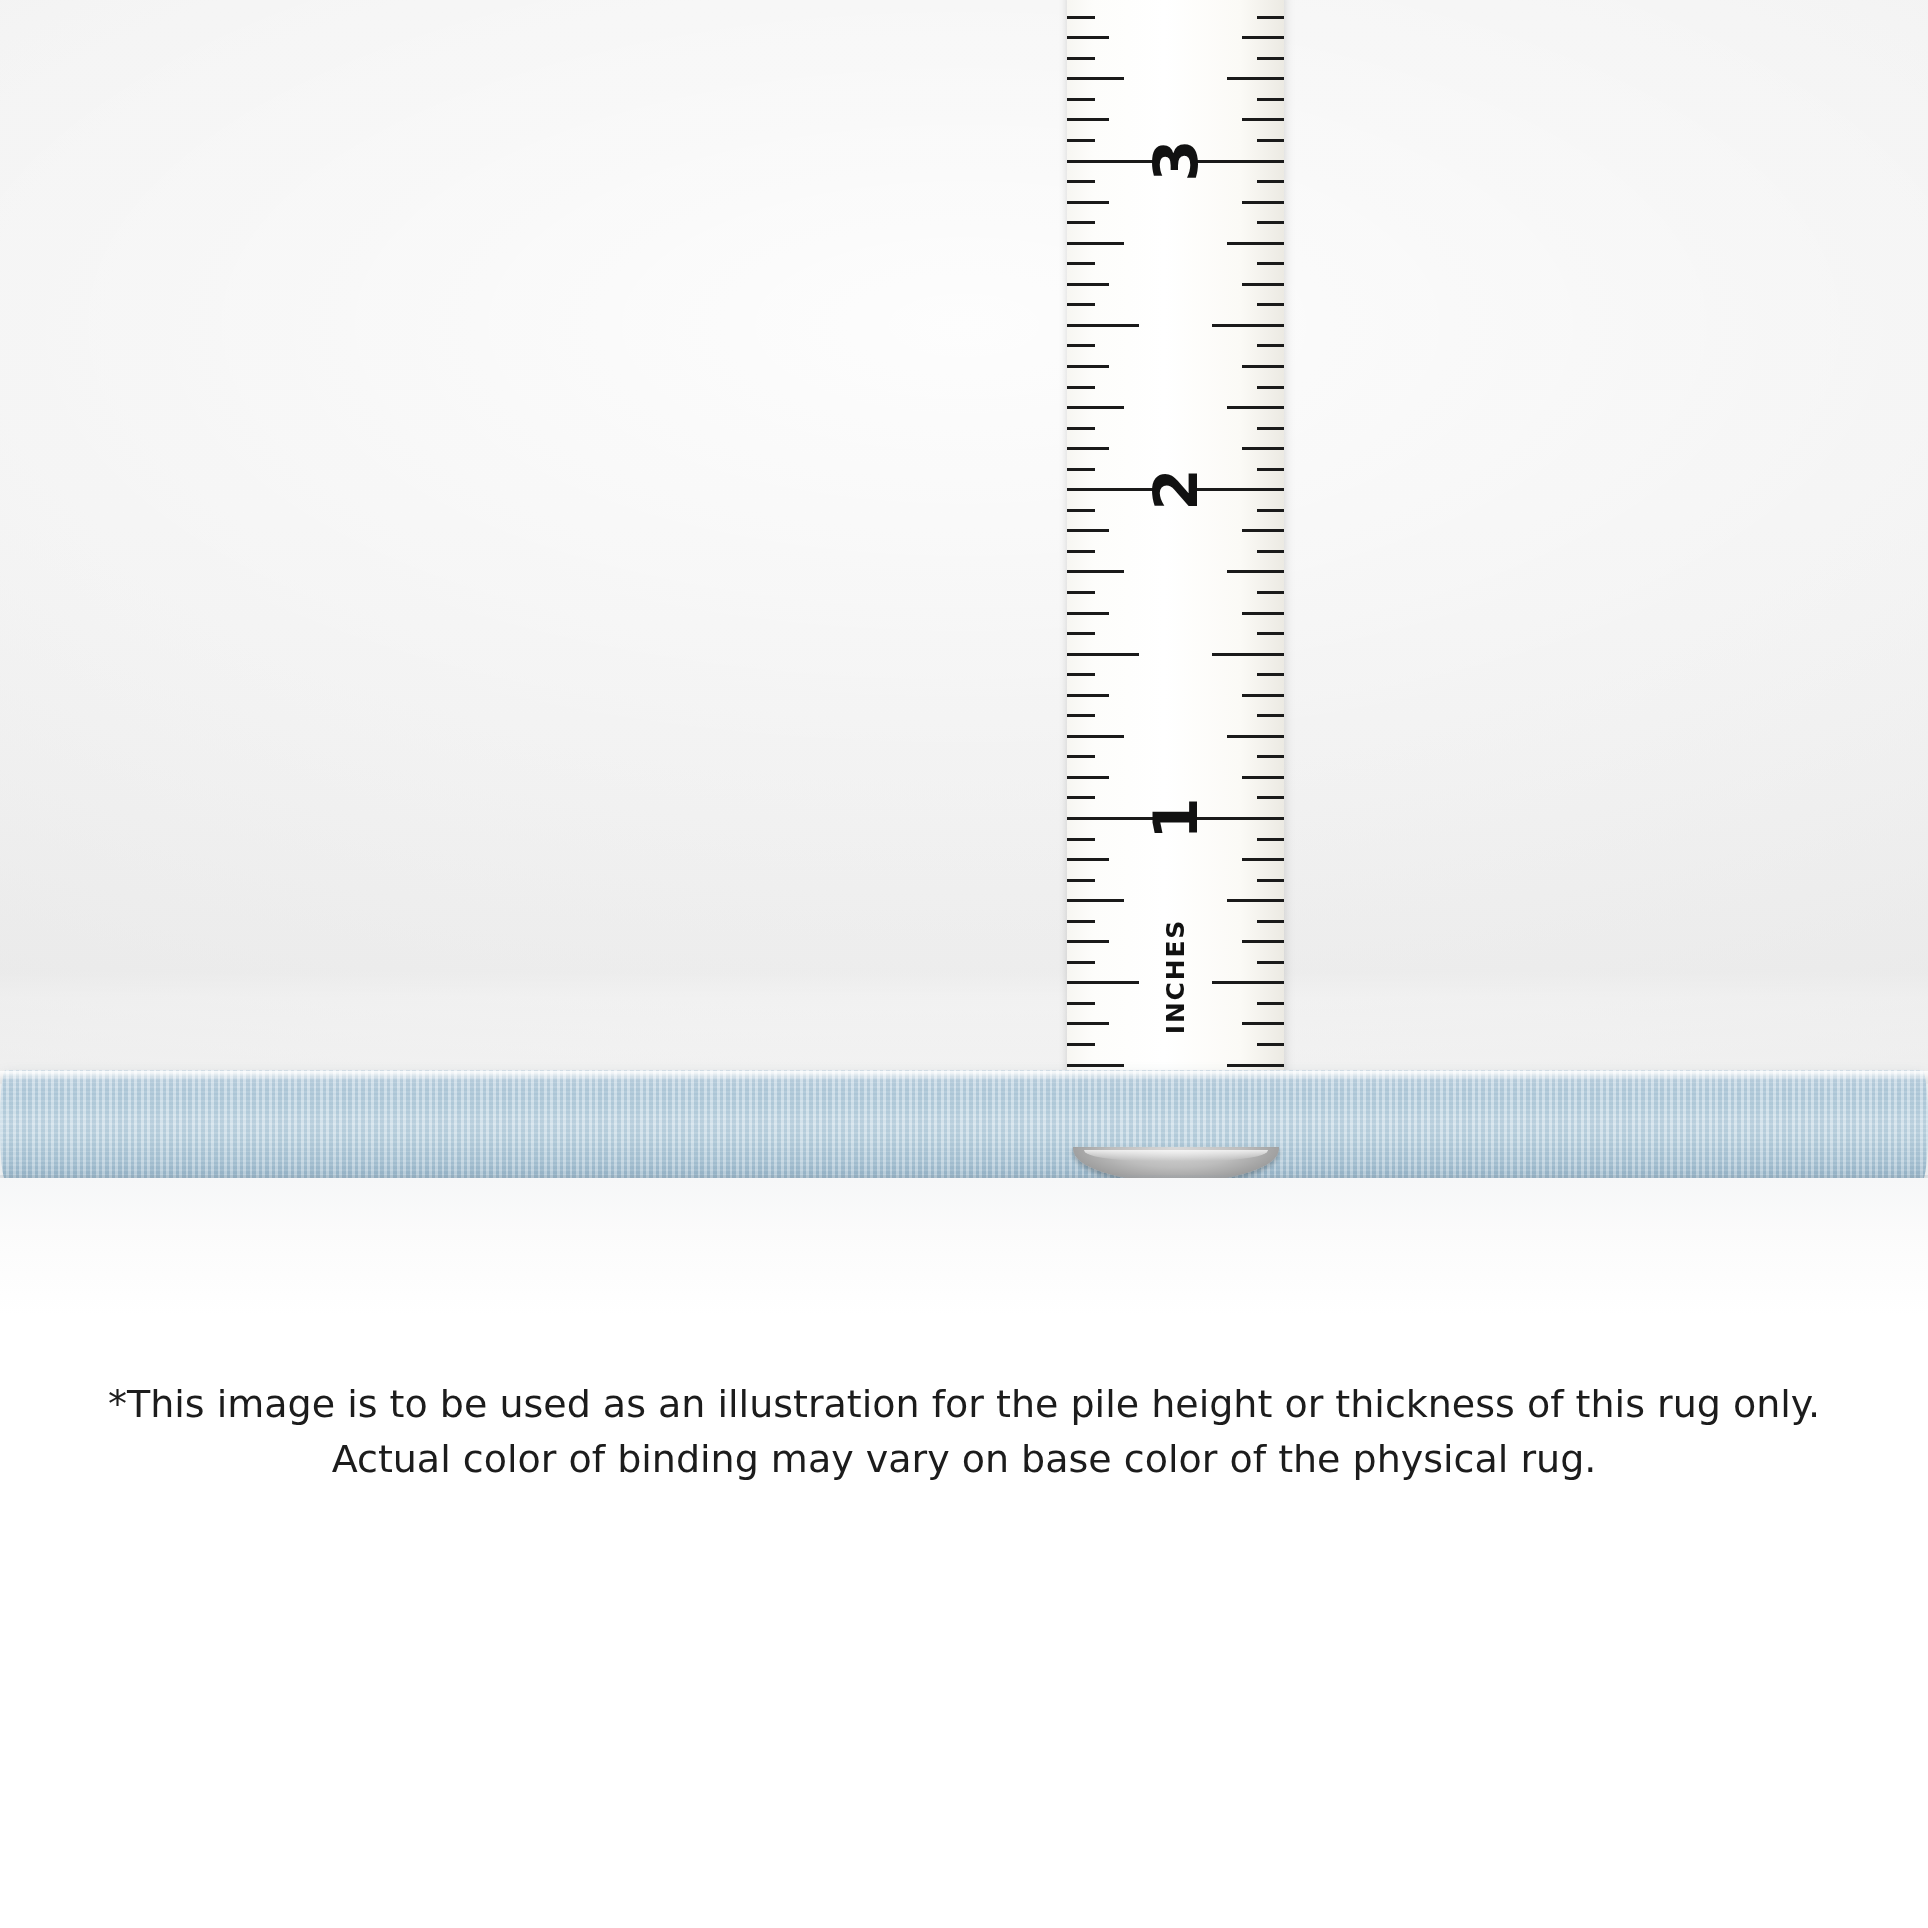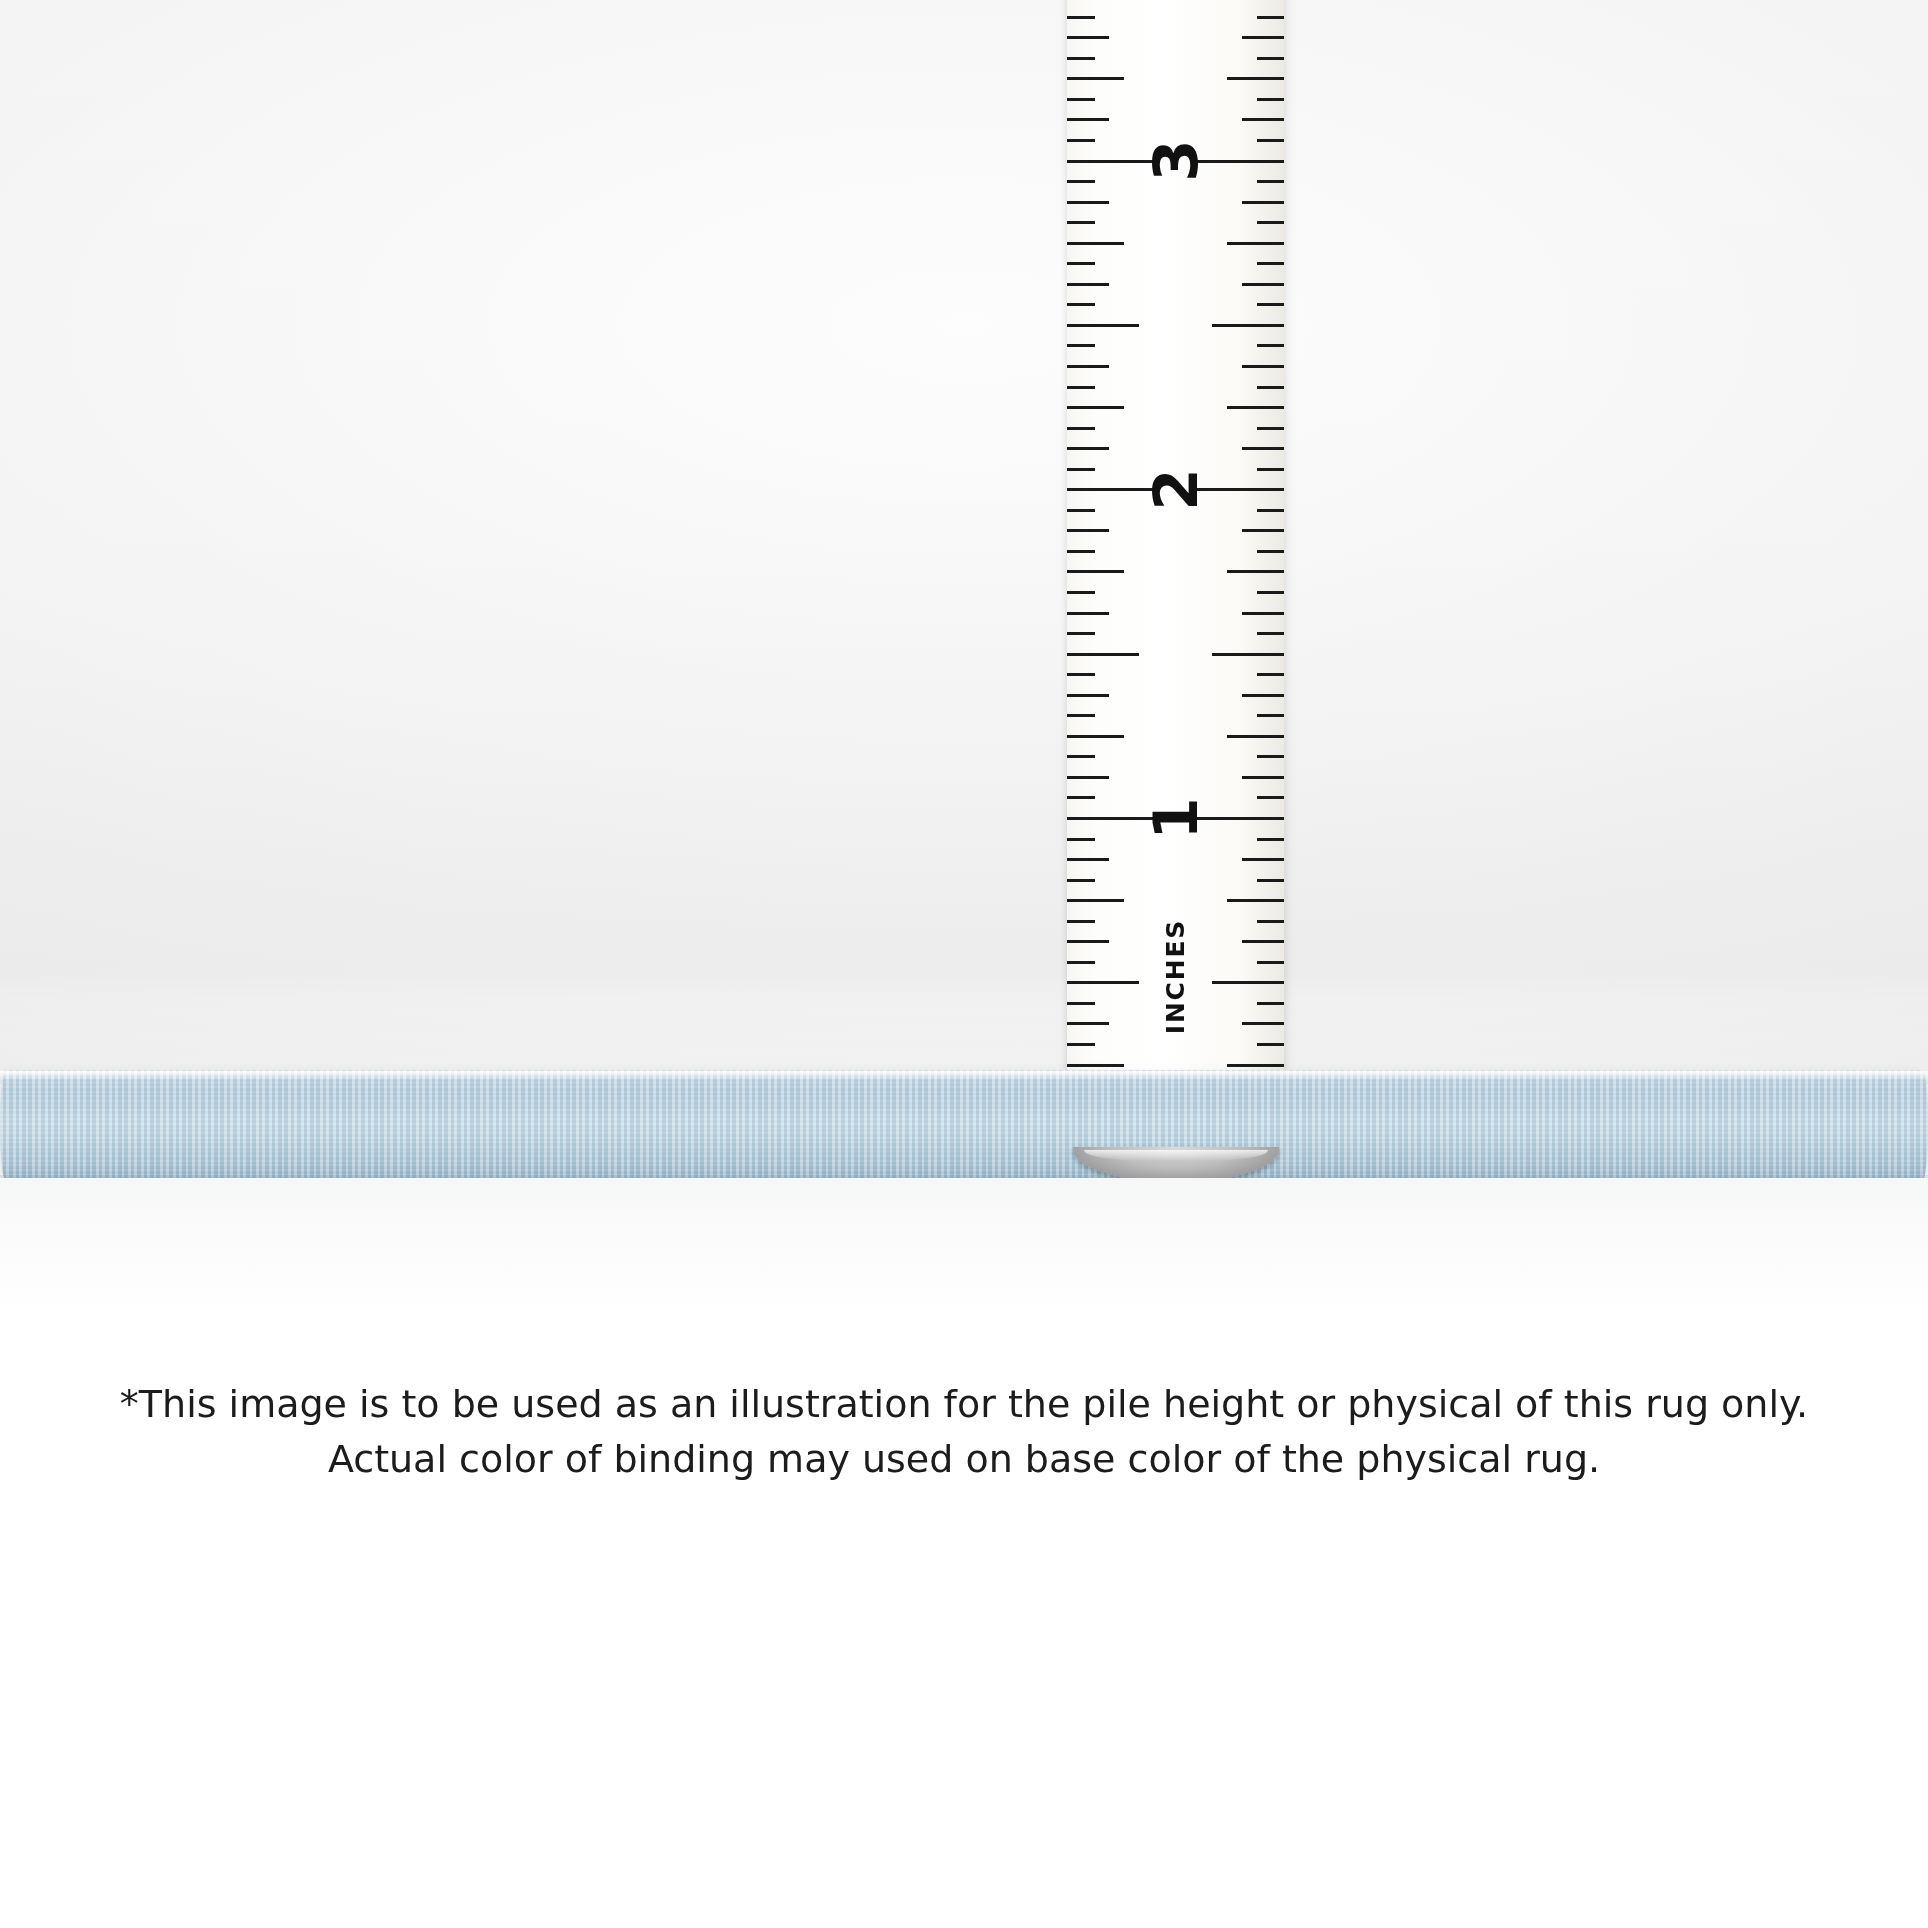--- a/index.html
+++ b/index.html
@@ -330,18 +330,18 @@
     <div class="rug-binding-highlight"></div>
 
     <div class="ruler-tip"></div>
     <div class="ruler-tip-sheen"></div>
 
     <div class="floor-shadow"></div>
     <div class="floor"></div>
   </div>
 
   <div class="caption">
-    <span class="line">*This image is to be used as an illustration for the pile height or physical of this rug only.</span>
-    <span class="line">Actual color of binding may used on base color of the physical rug.</span>
+    <span class="line">*This image is to be used as an illustration for the pile height or thickness of this rug only.</span>
+    <span class="line">Actual color of binding may vary on base color of the physical rug.</span>
   </div>
 
 </div>
 
 
 </body></html>

